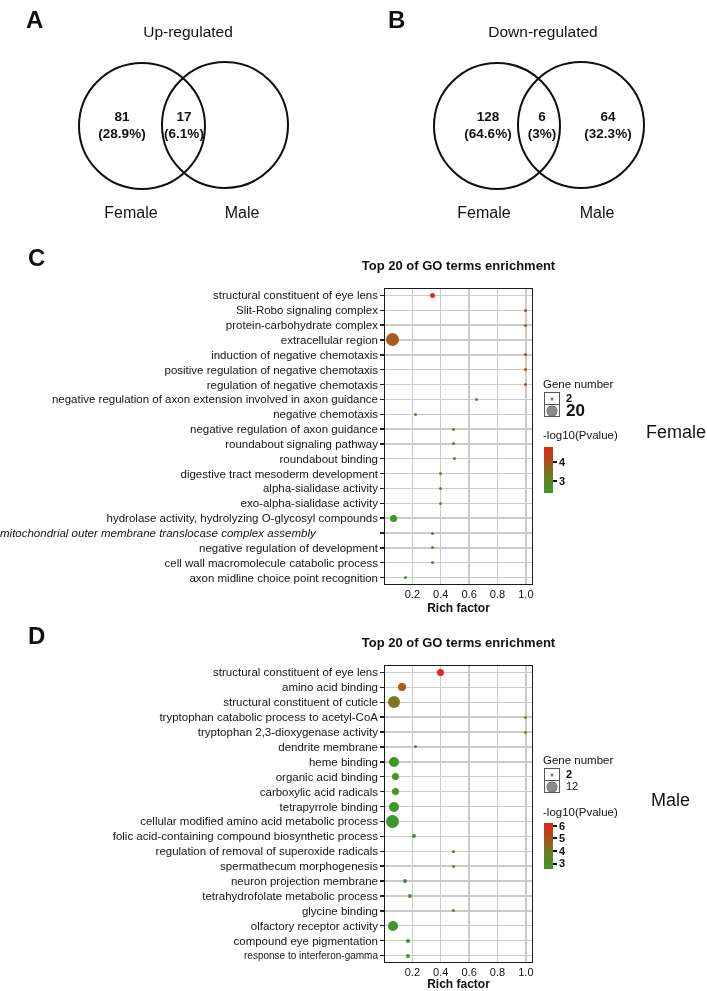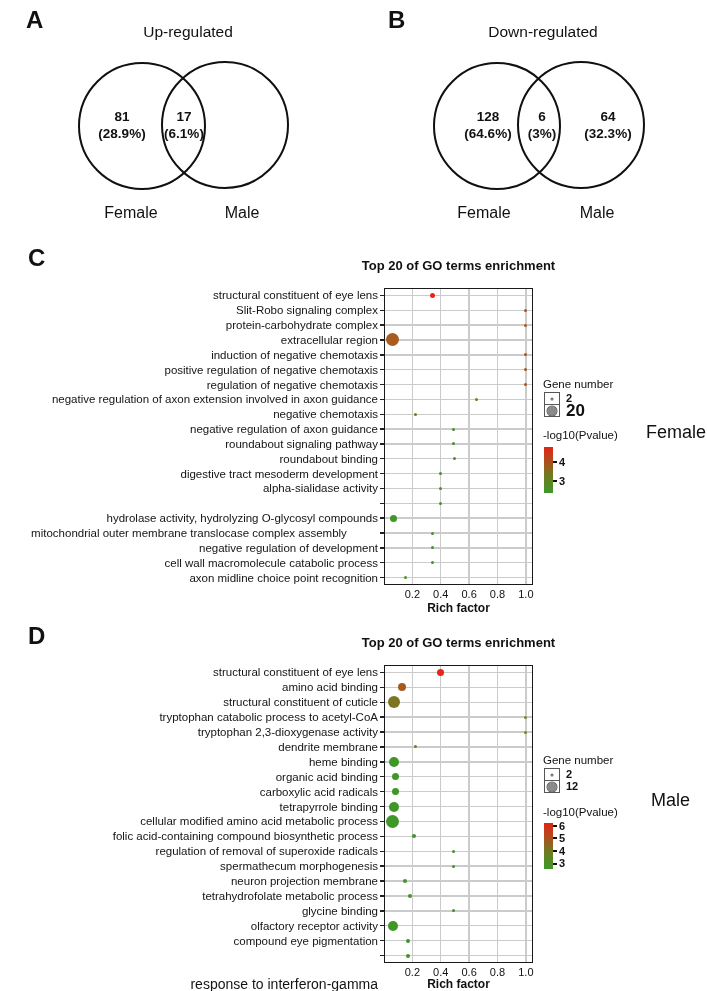--- a/index.html
+++ b/index.html
@@ -102,26 +102,27 @@
       <div style="position: absolute; left: 384px; top: 458.075px; width: 149px; height: 1.4px; background: rgb(203, 203, 203);"></div>
       <div style="position: absolute; left: 0px; top: 451.775px; width: 378px; text-align: right; font-size: 11.5px; white-space: nowrap; line-height: 14px; color: rgb(20, 20, 20);">roundabout binding</div>
       <div style="position: absolute; left: 380px; top: 458.075px; width: 4px; height: 1.4px; background: rgb(34, 34, 34);"></div>
       <div style="position: absolute; left: 384px; top: 472.925px; width: 149px; height: 1.4px; background: rgb(203, 203, 203);"></div>
       <div style="position: absolute; left: 0px; top: 466.625px; width: 378px; text-align: right; font-size: 11.5px; white-space: nowrap; line-height: 14px; color: rgb(20, 20, 20);">digestive tract mesoderm development</div>
       <div style="position: absolute; left: 380px; top: 472.925px; width: 4px; height: 1.4px; background: rgb(34, 34, 34);"></div>
       <div style="position: absolute; left: 384px; top: 487.775px; width: 149px; height: 1.4px; background: rgb(203, 203, 203);"></div>
       <div style="position: absolute; left: 0px; top: 481.475px; width: 378px; text-align: right; font-size: 11.5px; white-space: nowrap; line-height: 14px; color: rgb(20, 20, 20);">alpha-sialidase activity</div>
       <div style="position: absolute; left: 380px; top: 487.775px; width: 4px; height: 1.4px; background: rgb(34, 34, 34);"></div>
       <div style="position: absolute; left: 384px; top: 502.625px; width: 149px; height: 1.4px; background: rgb(203, 203, 203);"></div>
+      <div style="position: absolute; left: 0px; top: 496.325px; width: 378px; text-align: right; font-size: 11.5px; white-space: nowrap; line-height: 14px; color: rgb(20, 20, 20);">exo-alpha-sialidase activity</div>
       <div style="position: absolute; left: 380px; top: 502.625px; width: 4px; height: 1.4px; background: rgb(34, 34, 34);"></div>
       <div style="position: absolute; left: 384px; top: 517.475px; width: 149px; height: 1.4px; background: rgb(203, 203, 203);"></div>
       <div style="position: absolute; left: 0px; top: 511.175px; width: 378px; text-align: right; font-size: 11.5px; white-space: nowrap; line-height: 14px; color: rgb(20, 20, 20);">hydrolase activity, hydrolyzing O-glycosyl compounds</div>
       <div style="position: absolute; left: 380px; top: 517.475px; width: 4px; height: 1.4px; background: rgb(34, 34, 34);"></div>
       <div style="position: absolute; left: 384px; top: 532.325px; width: 149px; height: 1.4px; background: rgb(203, 203, 203);"></div>
-      <div style="position: absolute; left: 0px; top: 526.025px; width: 378px; text-align: center; font-size: 11.5px; white-space: nowrap; line-height: 14px; color: rgb(20, 20, 20);">mitochondrial outer membrane translocase complex assembly</div>
+      <div style="position: absolute; left: 0px; top: 526.025px; width: 378px; text-align: left; font-size: 11.5px; white-space: nowrap; line-height: 14px; color: rgb(20, 20, 20); font-style: italic;">mitochondrial outer membrane translocase complex assembly</div>
       <div style="position: absolute; left: 380px; top: 532.325px; width: 4px; height: 1.4px; background: rgb(34, 34, 34);"></div>
       <div style="position: absolute; left: 384px; top: 547.175px; width: 149px; height: 1.4px; background: rgb(203, 203, 203);"></div>
       <div style="position: absolute; left: 0px; top: 540.875px; width: 378px; text-align: right; font-size: 11.5px; white-space: nowrap; line-height: 14px; color: rgb(20, 20, 20);">negative regulation of development</div>
       <div style="position: absolute; left: 380px; top: 547.175px; width: 4px; height: 1.4px; background: rgb(34, 34, 34);"></div>
       <div style="position: absolute; left: 384px; top: 562.025px; width: 149px; height: 1.4px; background: rgb(203, 203, 203);"></div>
       <div style="position: absolute; left: 0px; top: 555.725px; width: 378px; text-align: right; font-size: 11.5px; white-space: nowrap; line-height: 14px; color: rgb(20, 20, 20);">cell wall macromolecule catabolic process</div>
       <div style="position: absolute; left: 380px; top: 562.025px; width: 4px; height: 1.4px; background: rgb(34, 34, 34);"></div>
       <div style="position: absolute; left: 384px; top: 576.875px; width: 149px; height: 1.4px; background: rgb(203, 203, 203);"></div>
       <div style="position: absolute; left: 0px; top: 570.575px; width: 378px; text-align: right; font-size: 11.5px; white-space: nowrap; line-height: 14px; color: rgb(20, 20, 20);">axon midline choice point recognition</div>
       <div style="position: absolute; left: 380px; top: 576.875px; width: 4px; height: 1.4px; background: rgb(34, 34, 34);"></div>
@@ -225,21 +226,21 @@
       <div style="position: absolute; left: 384px; top: 910.15px; width: 149px; height: 1.4px; background: rgb(203, 203, 203);"></div>
       <div style="position: absolute; left: 0px; top: 903.85px; width: 378px; text-align: right; font-size: 11.5px; white-space: nowrap; line-height: 14px; color: rgb(20, 20, 20);">glycine binding</div>
       <div style="position: absolute; left: 380px; top: 910.15px; width: 4px; height: 1.4px; background: rgb(34, 34, 34);"></div>
       <div style="position: absolute; left: 384px; top: 925.05px; width: 149px; height: 1.4px; background: rgb(203, 203, 203);"></div>
       <div style="position: absolute; left: 0px; top: 918.75px; width: 378px; text-align: right; font-size: 11.5px; white-space: nowrap; line-height: 14px; color: rgb(20, 20, 20);">olfactory receptor activity</div>
       <div style="position: absolute; left: 380px; top: 925.05px; width: 4px; height: 1.4px; background: rgb(34, 34, 34);"></div>
       <div style="position: absolute; left: 384px; top: 939.95px; width: 149px; height: 1.4px; background: rgb(203, 203, 203);"></div>
       <div style="position: absolute; left: 0px; top: 933.65px; width: 378px; text-align: right; font-size: 11.5px; white-space: nowrap; line-height: 14px; color: rgb(20, 20, 20);">compound eye pigmentation</div>
       <div style="position: absolute; left: 380px; top: 939.95px; width: 4px; height: 1.4px; background: rgb(34, 34, 34);"></div>
       <div style="position: absolute; left: 384px; top: 954.85px; width: 149px; height: 1.4px; background: rgb(203, 203, 203);"></div>
-      <div style="position: absolute; left: 0px; top: 948.55px; width: 378px; text-align: right; font-size: 14px; white-space: nowrap; line-height: 14px; color: rgb(20, 20, 20); margin-top: 28px;">response to interferon-gamma</div>
+      <div style="position: absolute; left: 0px; top: 948.55px; width: 378px; text-align: right; font-size: 10px; white-space: nowrap; line-height: 14px; color: rgb(20, 20, 20);">response to interferon-gamma</div>
       <div style="position: absolute; left: 380px; top: 954.85px; width: 4px; height: 1.4px; background: rgb(34, 34, 34);"></div>
       <div style="position: absolute; left: 384px; top: 665px; width: 149px; height: 298px; border: 1.6px solid rgb(26, 26, 26); box-sizing: border-box;"></div>
       <div style="position: absolute; left: 437.262px; top: 668.95px; width: 7px; height: 7px; border-radius: 50%; background: rgb(230, 38, 26);"></div>
       <div style="position: absolute; left: 398.448px; top: 683.35px; width: 8px; height: 8px; border-radius: 50%; background: rgb(168, 90, 30);"></div>
       <div style="position: absolute; left: 387.933px; top: 696.25px; width: 12px; height: 12px; border-radius: 50%; background: rgb(125, 117, 34);"></div>
       <div style="position: absolute; left: 524.405px; top: 715.65px; width: 3px; height: 3px; border-radius: 50%; background: rgb(111, 138, 32);"></div>
       <div style="position: absolute; left: 524.405px; top: 730.55px; width: 3px; height: 3px; border-radius: 50%; background: rgb(111, 138, 32);"></div>
       <div style="position: absolute; left: 413.719px; top: 745.45px; width: 3px; height: 3px; border-radius: 50%; background: rgb(125, 117, 34);"></div>
       <div style="position: absolute; left: 388.933px; top: 756.85px; width: 10px; height: 10px; border-radius: 50%; background: rgb(63, 151, 40);"></div>
       <div style="position: absolute; left: 391.852px; top: 773.25px; width: 7px; height: 7px; border-radius: 50%; background: rgb(63, 151, 40);"></div>
@@ -255,21 +256,21 @@
       <div style="position: absolute; left: 387.514px; top: 920.75px; width: 10px; height: 10px; border-radius: 50%; background: rgb(63, 151, 40);"></div>
       <div style="position: absolute; left: 406.124px; top: 938.65px; width: 4px; height: 4px; border-radius: 50%; background: rgb(68, 144, 44);"></div>
       <div style="position: absolute; left: 406.124px; top: 953.55px; width: 4px; height: 4px; border-radius: 50%; background: rgb(68, 144, 44);"></div>
       <div style="position: absolute; left: 324px; top: 977px; width: 269px; text-align: center; font-size: 12px; font-weight: bold;">Rich factor</div>
       <div style="position: absolute; left: 543px; top: 754px; font-size: 11.5px;">Gene number</div>
       <div style="position: absolute; left: 544px; top: 768px; width: 16px; height: 13px; border: 1px solid rgb(85, 85, 85); box-sizing: border-box; background: rgb(255, 255, 255);"></div>
       <div style="position: absolute; left: 551px; top: 773.5px; width: 2px; height: 2px; border-radius: 50%; background: rgb(138, 138, 138); box-shadow: rgb(85, 85, 85) 0px 0px 0px 0.5px;"></div>
       <div style="position: absolute; left: 566px; top: 768px; font-size: 11px; font-weight: bold; line-height: 13px;">2</div>
       <div style="position: absolute; left: 544px; top: 780px; width: 16px; height: 13px; border: 1px solid rgb(85, 85, 85); box-sizing: border-box; background: rgb(255, 255, 255);"></div>
       <div style="position: absolute; left: 547px; top: 781.5px; width: 10px; height: 10px; border-radius: 50%; background: rgb(138, 138, 138); box-shadow: rgb(85, 85, 85) 0px 0px 0px 0.5px;"></div>
-      <div style="position: absolute; left: 566px; top: 780px; font-size: 11px; font-weight: bold; line-height: 13px;">12</div>
+      <div style="position: absolute; left: 566px; top: 780px; font-size: 11px; font-weight: normal; line-height: 13px;">12</div>
       <div style="position: absolute; left: 543px; top: 806px; font-size: 11.5px;">-log10(Pvalue)</div>
       <div style="position: absolute; left: 544px; top: 823px; width: 9px; height: 46px; background: linear-gradient(rgb(227, 36, 23) 0%, rgb(158, 90, 30) 40%, rgb(110, 124, 33) 62%, rgb(63, 151, 40) 100%);"></div>
       <div style="position: absolute; left: 553px; top: 825.47px; width: 4px; height: 1.5px; background: rgb(17, 17, 17);"></div>
       <div style="position: absolute; left: 559px; top: 819.72px; font-size: 11px; font-weight: bold;">6</div>
       <div style="position: absolute; left: 553px; top: 837.43px; width: 4px; height: 1.5px; background: rgb(17, 17, 17);"></div>
       <div style="position: absolute; left: 559px; top: 831.68px; font-size: 11px; font-weight: bold;">5</div>
       <div style="position: absolute; left: 553px; top: 850.31px; width: 4px; height: 1.5px; background: rgb(17, 17, 17);"></div>
       <div style="position: absolute; left: 559px; top: 844.56px; font-size: 11px; font-weight: bold;">4</div>
       <div style="position: absolute; left: 553px; top: 863.19px; width: 4px; height: 1.5px; background: rgb(17, 17, 17);"></div>
       <div style="position: absolute; left: 559px; top: 857.44px; font-size: 11px; font-weight: bold;">3</div>

